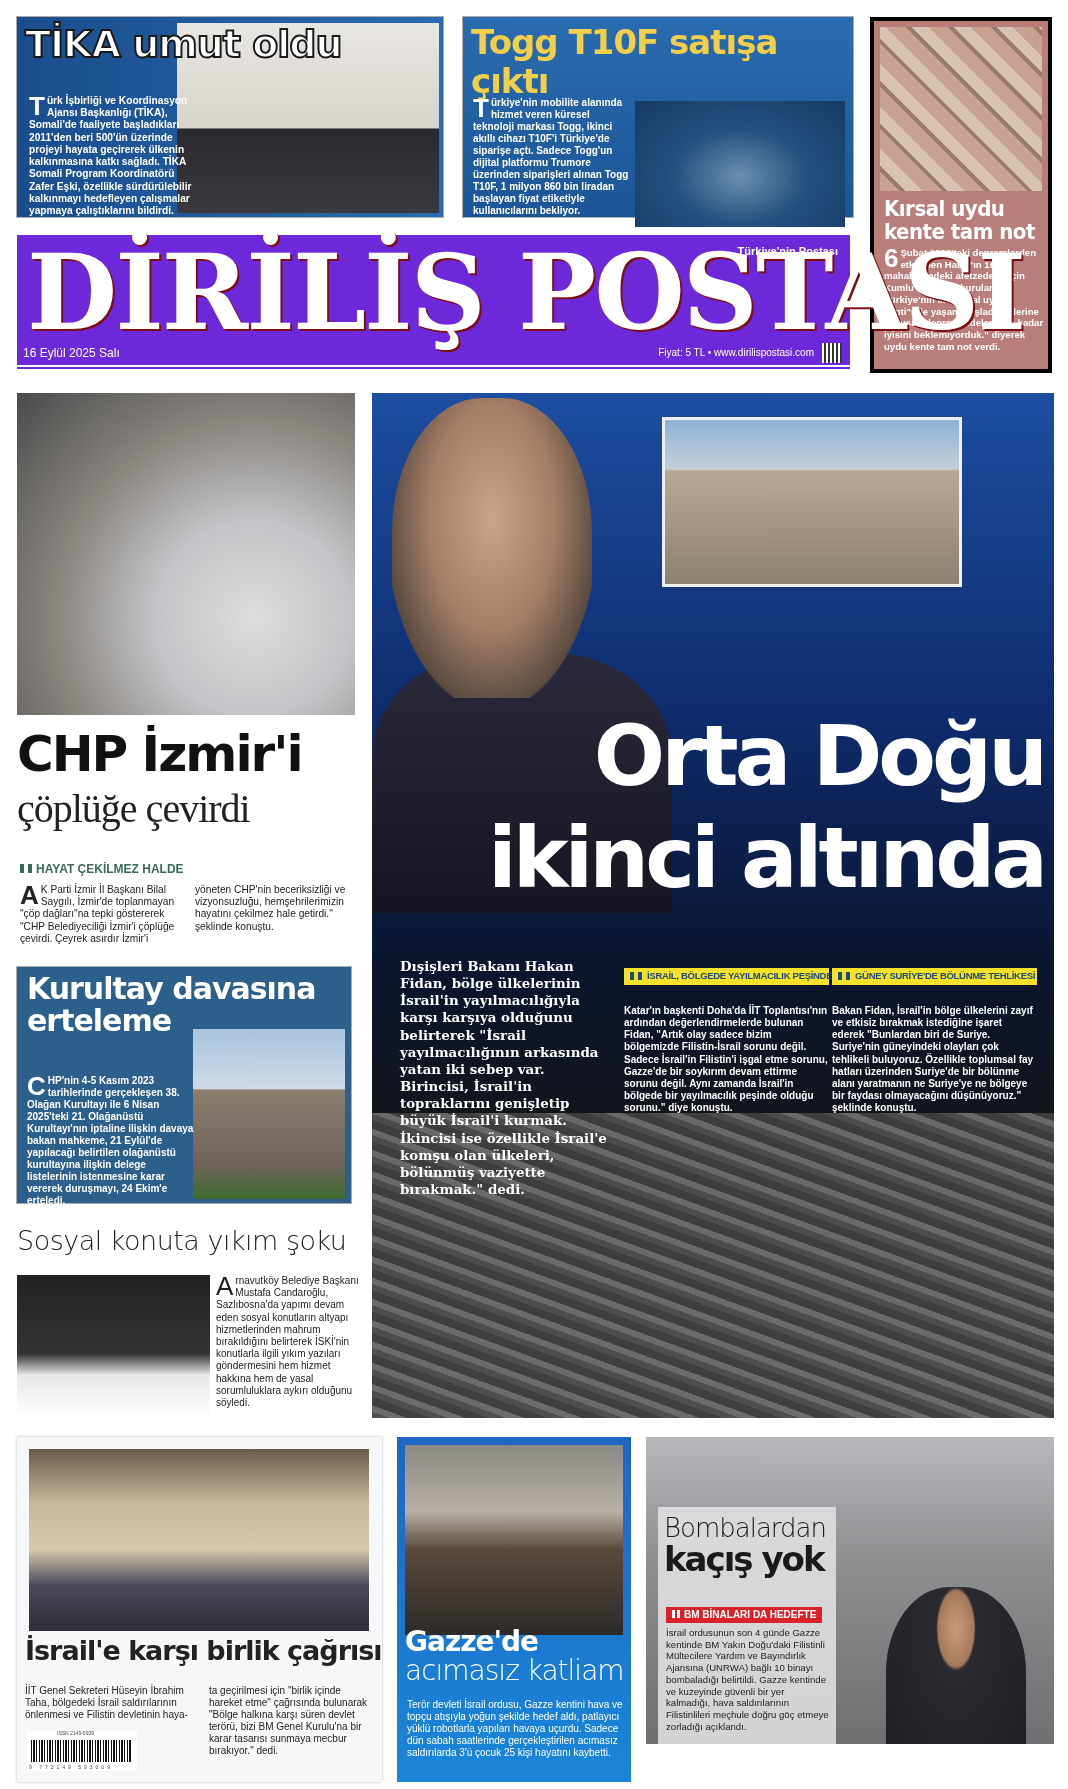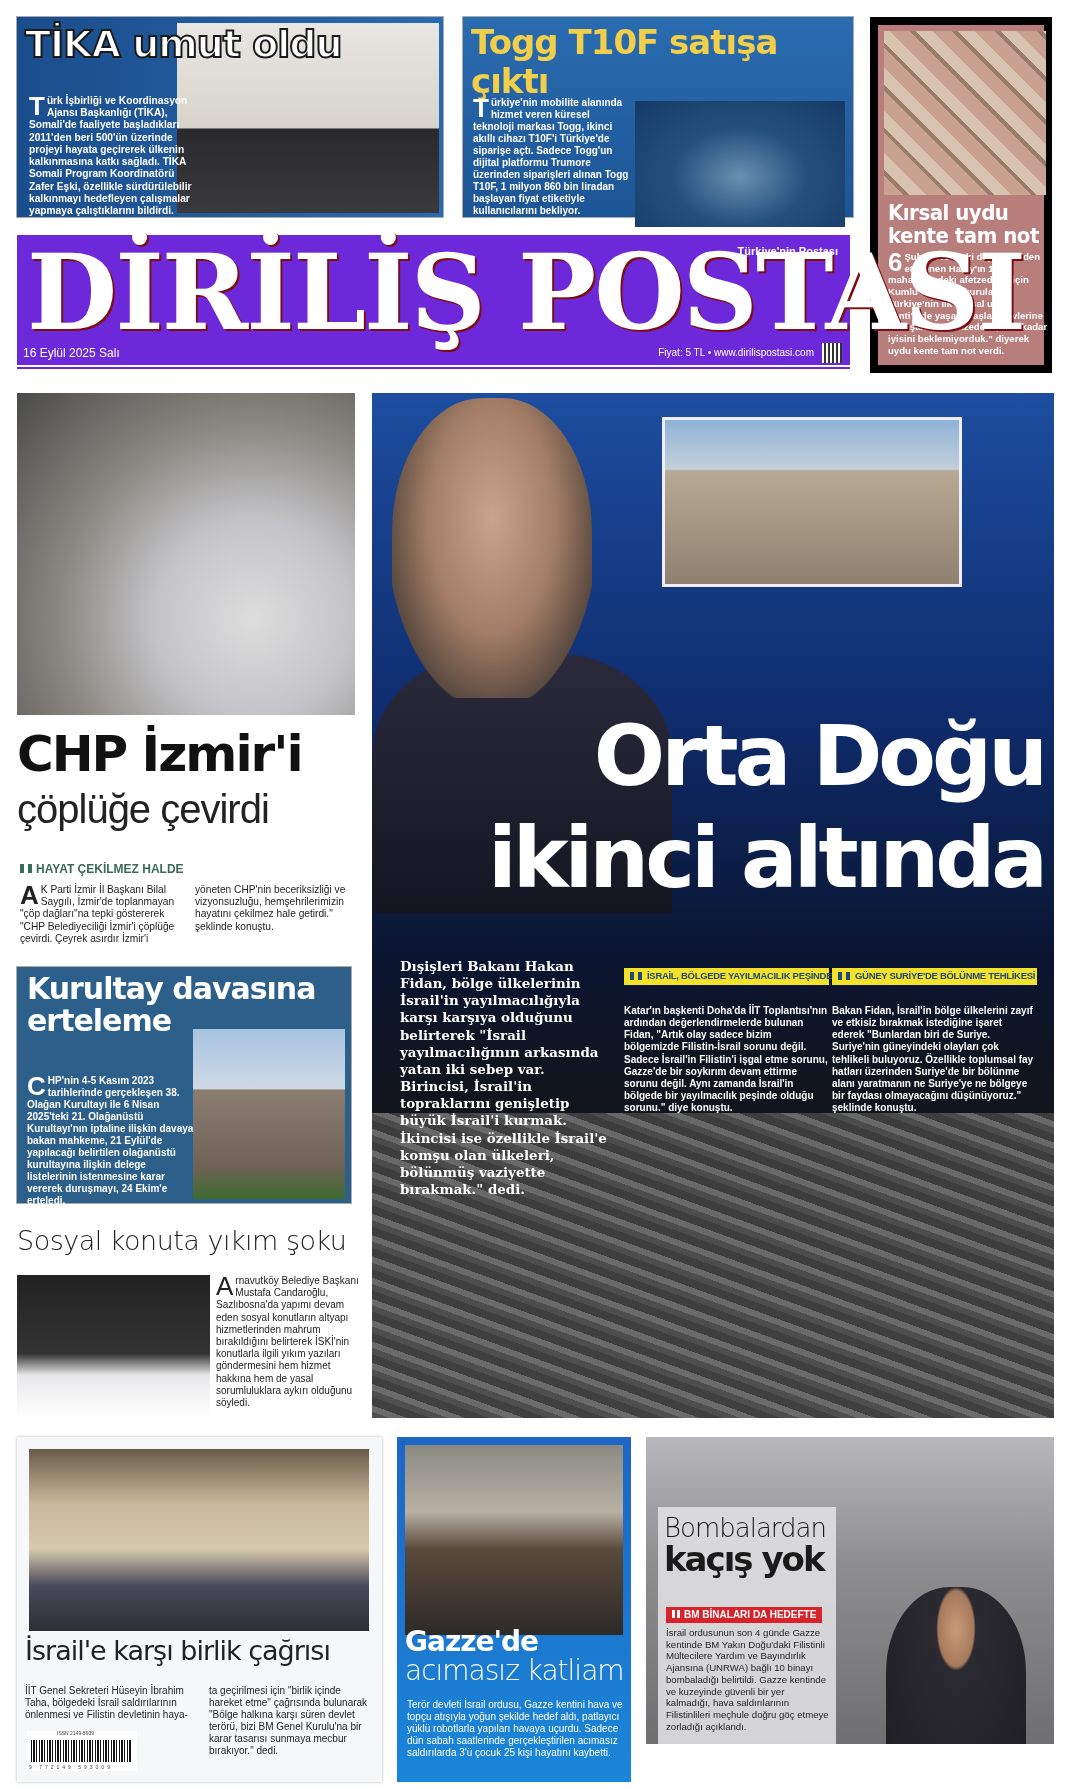--- a/index.html
+++ b/index.html
@@ -10,36 +10,36 @@
 
 .tika{left:17px;top:17px;width:426px;height:200px;background:linear-gradient(90deg,#1a4d8c,#2a6ab0);box-shadow:0 0 0 1px #aaa}
 .tika .photo{left:160px;top:6px;width:262px;height:190px;background:linear-gradient(180deg,#e8e6e2 0%,#d8d4cc 55%,#2a2a2e 56%,#3a3a3e 100%)}
 .tika h2{position:absolute;left:8px;top:6px;font-family:"DejaVu Sans",sans-serif;font-weight:900;font-size:38px;color:#fff;-webkit-text-stroke:2px #1a1a1a;letter-spacing:-1px;z-index:2}
 .tika p{position:absolute;left:12px;top:78px;width:165px;font-size:10.2px;font-weight:bold;color:#fff;line-height:1.2}
 .dropcap{float:left;font-size:26px;font-weight:900;line-height:.85;margin-right:2px}
 .togg{left:463px;top:17px;width:390px;height:200px;background:linear-gradient(180deg,#2a6cb0,#1c5595);box-shadow:0 0 0 1px #aaa}
 .togg h2{position:absolute;left:8px;top:6px;font-family:"DejaVu Sans",sans-serif;font-weight:900;font-size:34px;color:#f2cf4a;letter-spacing:-1px}
 .togg p{position:absolute;left:10px;top:80px;width:160px;font-size:10px;font-weight:bold;color:#fff;line-height:1.2}
 .togg .photo{left:172px;top:84px;width:210px;height:126px;background:radial-gradient(ellipse at 50% 60%,#6a8fb0 0%,#24507e 45%,#163a66 100%)}
-.kirsal{left:870px;top:17px;width:182px;height:356px;background:#b87e7c;border:8px solid #000000}
+.kirsal{left:870px;top:17px;width:182px;height:356px;background:#b87e7c;border:4px solid #000000}
 .kirsal .photo{left:6px;top:6px;width:162px;height:164px;background:repeating-linear-gradient(45deg,#c8a190 0 14px,#9a7c6a 14px 18px,#d8c2b0 18px 30px)}
 .kirsal h2{position:absolute;left:10px;top:176px;font-family:"DejaVu Sans Condensed","DejaVu Sans",sans-serif;font-weight:900;font-size:22px;color:#fff;line-height:1.05;letter-spacing:-.5px}
 .kirsal p{position:absolute;left:10px;top:226px;width:160px;font-size:9.6px;font-weight:bold;color:#fff;line-height:1.22}
 
 .mast{left:17px;top:235px;width:833px;height:134px;background:#6d28d9}
 .mast .title{position:absolute;left:10px;top:-2px;font-family:"DejaVu Serif","Liberation Serif",serif;font-weight:bold;font-size:104px;color:#fff;letter-spacing:-2px;text-shadow:2px 2px 0 #7a0e12;white-space:nowrap}
 .mast .tag{position:absolute;right:12px;top:10px;font-size:11px;font-weight:bold;color:#fff}
 .mast .date{position:absolute;left:6px;top:112px;font-size:12px;color:#fff}
 .mast .price{position:absolute;right:36px;top:112px;font-size:10px;color:#fff}
 .mast .qr{position:absolute;right:8px;top:108px;width:20px;height:20px;background:repeating-linear-gradient(90deg,#fff 0 2px,#333 2px 4px)}
 .mast .rule{position:absolute;left:0;right:0;bottom:0;height:4px;border-top:2px solid #fff}
 
 .garbage{left:17px;top:393px;width:338px;height:322px;background:radial-gradient(circle at 70% 70%,#ddd 0%,#c4c4c8 30%,#8a8680 60%,#4a4a4a 100%)}
 .chp-h1{left:17px;top:726px;font-family:"DejaVu Sans",sans-serif;font-weight:900;font-size:50px;color:#111;letter-spacing:-2px}
-.chp-h2{left:17px;top:786px;font-family:Liberation Sans, sans-serif;font-weight:300;font-size:40px;color:#222;letter-spacing:-1px}
+.chp-h2{left:17px;top:786px;font-family:Liberation Serif, serif;font-weight:300;font-size:40px;color:#222;letter-spacing:-1px}
 .chp-kicker{left:20px;top:863px;font-size:12px;font-weight:bold;color:#3a6a5a}
 .chp-kicker .bars{display:inline-block;width:12px;height:9px;border-left:4px solid #3a6a5a;border-right:4px solid #3a6a5a;margin-right:4px}
 .chp-body{left:20px;top:884px;width:340px;column-count:2;column-gap:10px;font-size:10.2px;color:#222;line-height:1.2}
 .kurultay{left:17px;top:967px;width:334px;height:236px;background:#2c5f8a;box-shadow:0 0 0 1px #aaa}
 .kurultay h2{position:absolute;left:10px;top:6px;font-family:"DejaVu Sans",sans-serif;font-weight:900;font-size:30px;color:#fff;line-height:1.05;letter-spacing:-1px}
 .kurultay p{position:absolute;left:10px;top:108px;width:168px;font-size:10px;font-weight:bold;color:#fff;line-height:1.2}
 .kurultay .photo{left:176px;top:62px;width:152px;height:170px;background:linear-gradient(180deg,#a8c4e0 0%,#cfd9e6 35%,#8b7d70 36%,#6f6358 80%,#3e6a30 100%)}
 .sosyal-h{left:17px;top:1225px;font-family:"DejaVu Sans",sans-serif;font-weight:300;font-size:27px;color:#222;letter-spacing:-.5px}
 .sosyal-photo{left:17px;top:1275px;width:193px;height:143px;background:linear-gradient(180deg,#222 0%,#333 55%,#e8e8ea 70%,#fff 100%)}
 .sosyal-p{left:216px;top:1275px;width:144px;font-size:10px;color:#222;line-height:1.22}
@@ -52,21 +52,21 @@
 .feature .rubble{left:0;top:720px;width:682px;height:305px;background:repeating-linear-gradient(20deg,#555 0 6px,#777 6px 12px,#444 12px 20px);opacity:.85}
 .lead{position:absolute;left:28px;top:565px;width:212px;text-align:left;font-family:"DejaVu Serif","Liberation Serif",serif;font-weight:bold;font-size:13.4px;color:#fff;line-height:1.28}
 .col2,.col3{position:absolute;top:575px;width:205px}
 .col2{left:252px}.col3{left:460px}
 .kick{background:#f4e22a;color:#1e4a7a;font-size:9.5px;font-weight:bold;padding:3px 6px;margin-bottom:20px;letter-spacing:-.3px;white-space:nowrap}
 .kick .bars{display:inline-block;width:12px;height:8px;border-left:4px solid #1e4a7a;border-right:4px solid #1e4a7a;margin-right:5px;vertical-align:middle}
 .col2 p,.col3 p{font-size:10px;font-weight:bold;color:#fff;line-height:1.22}
 
 .birlik{left:17px;top:1437px;width:365px;height:345px;background:#f6f7f9;box-shadow:0 0 3px #bbb}
 .birlik .photo{left:12px;top:12px;width:340px;height:182px;background:linear-gradient(180deg,#6a5b4a 0%,#c8b89a 30%,#d6c9ae 55%,#4a4a5a 75%,#2e2e36 100%)}
-.birlik h2{position:absolute;left:8px;top:198px;font-family:"DejaVu Sans",sans-serif;font-weight:400;font-size:27px;color:#222;letter-spacing:-1px;white-space:nowrap}
+.birlik h2{position:absolute;left:8px;top:198px;font-family:"DejaVu Sans",sans-serif;font-weight:700;font-size:27px;color:#222;letter-spacing:-1px;white-space:nowrap}
 .birlik .c1{position:absolute;left:8px;top:248px;width:170px;font-size:10px;color:#222;line-height:1.2}
 .birlik .c2{position:absolute;left:192px;top:248px;width:165px;font-size:10px;color:#222;line-height:1.2}
 .barcode{position:absolute;left:10px;top:294px;width:110px;height:40px;background:#fff}
 .barcode .bars{position:absolute;left:4px;top:9px;width:100px;height:22px;background:repeating-linear-gradient(90deg,#111 0 1px,#fff 1px 2px,#111 2px 4px,#fff 4px 5px,#111 5px 6px,#fff 6px 8px)}
 .barcode .issn{position:absolute;left:30px;top:0;font-size:5px;color:#444}
 .barcode .num{position:absolute;left:2px;bottom:0;font-size:5px;color:#444;letter-spacing:3px}
 .gazze{left:397px;top:1437px;width:234px;height:345px;background:linear-gradient(180deg,#1e66c4,#1a86d8)}
 .gazze .photo{left:8px;top:8px;width:218px;height:190px;background:linear-gradient(180deg,#8a8a84 0%,#b8b0a4 35%,#5a4a3c 55%,#2d2a28 100%)}
 .gazze h2{position:absolute;left:8px;top:190px;color:#fff;font-family:"DejaVu Sans",sans-serif;line-height:1.05}
 .gazze h2 .b{display:block;font-weight:900;font-size:28px;letter-spacing:-1px}

